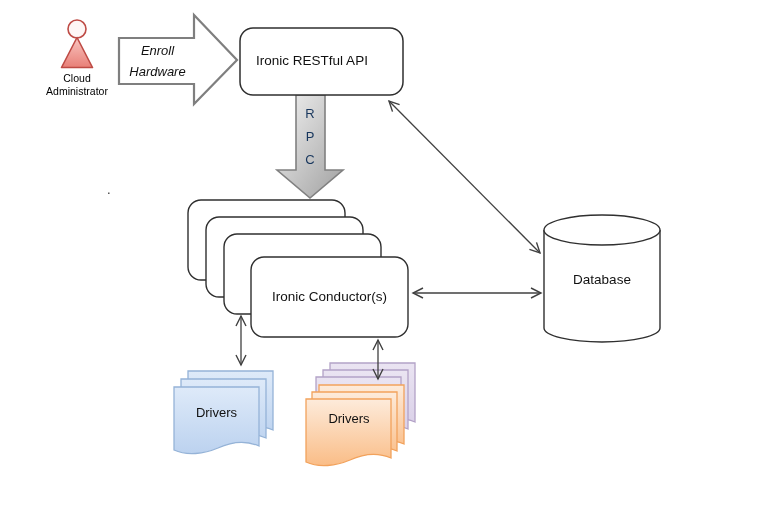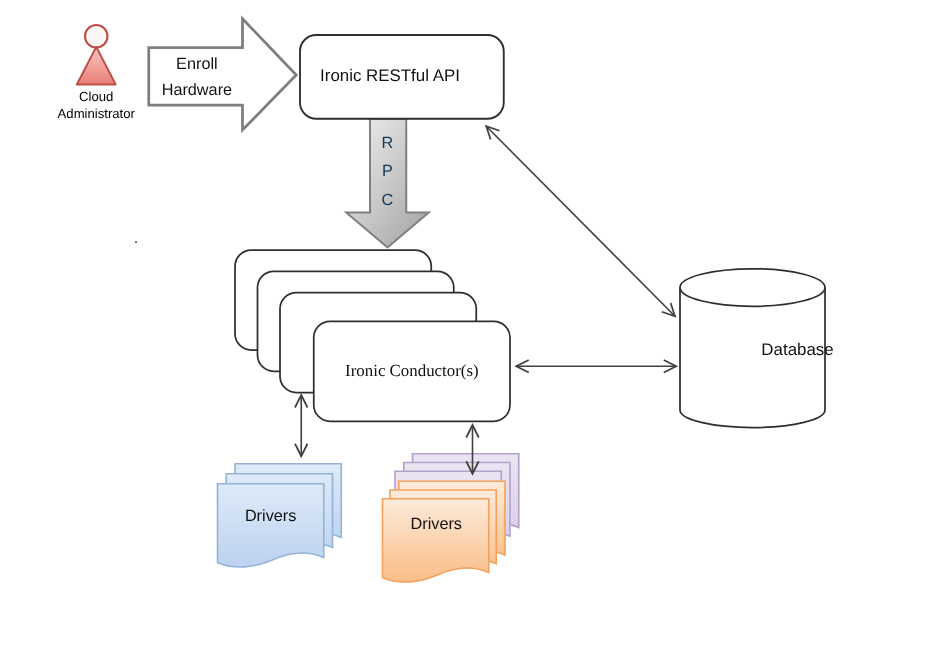--- a/index.html
+++ b/index.html
@@ -9,24 +9,24 @@
   }
   .stage svg{position:absolute;left:0;top:0;}
   .lbl{
     position:absolute;display:flex;align-items:center;justify-content:center;
     text-align:center;font-size:13.5px;color:#111;pointer-events:none;line-height:1.25;
   }
   .actor-label{
     position:absolute;left:34px;top:72px;width:86px;text-align:center;
     font-size:10.5px;font-weight:normal;line-height:12.5px;color:#000;pointer-events:none;
   }
-  .enroll-label{left:121px;top:39px;width:73px;height:44px;font-size:13px;line-height:21px;}
+  .enroll-label{left:121px;top:39px;width:73px;height:44px;font-size:13px;line-height:21px;font-style:italic;}
   .api-label{left:240px;top:28px;width:144px;height:67px;}
-  .conductor-label{left:251px;top:257px;width:157px;height:80px;font-family:Liberation Serif, serif;}
-  .database-label{left:544px;top:232px;width:116px;height:96px;padding-left:36px;}
+  .conductor-label{left:251px;top:257px;width:157px;height:80px;}
+  .database-label{left:544px;top:232px;width:116px;height:96px;}
   .drivers-blue-label{left:174px;top:387px;width:85px;height:52px;font-size:13px;}
   .drivers-orange-label{left:306px;top:399px;width:86px;height:40px;font-size:13px;}
   .rpc-letters{
     position:absolute;left:296px;top:102px;width:28px;text-align:center;
     font-size:13px;line-height:23px;color:var(--rpc-text,#17365D);pointer-events:none;
   }
   .rpc-letters span{display:block;}
   .stray-dot{position:absolute;left:107px;top:182px;font-size:13px;color:#333;pointer-events:none;}
 </style>
 </head>

